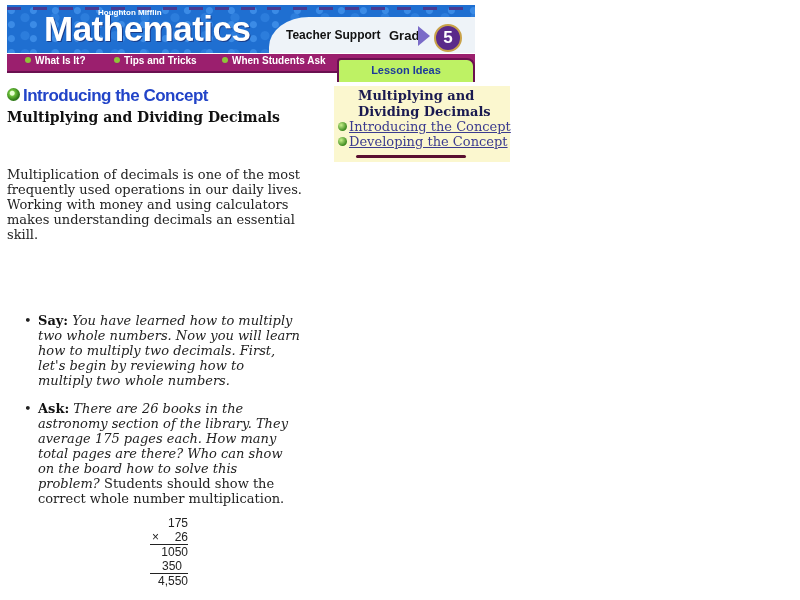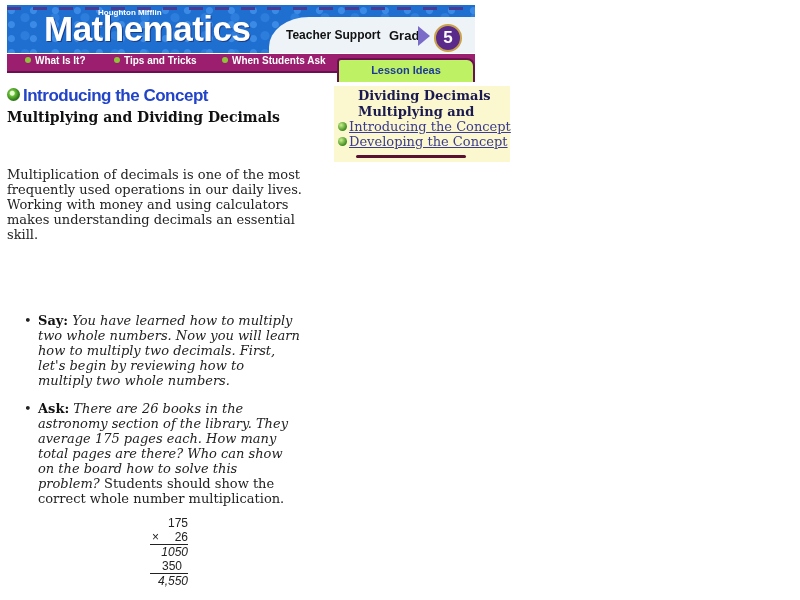--- a/index.html
+++ b/index.html
@@ -44,21 +44,21 @@
   .para { position:absolute; left:7px; width:300px; font-size:13px; line-height:15px; color:#222; }
   .bold { font-weight:bold; color:#111; }
   .bullet { position:absolute; left:22px; width:285px; font-size:13px; line-height:15px; color:#222; }
   .bullet-dot { position:absolute; left:-14px; top:0; }
   .italic { font-style:italic; }
 
   
   .math { position:absolute; left:150px; top:516px; width:38px; font-family:"Liberation Sans", sans-serif; font-size:12px; color:#222; }
   .math-row { text-align:right; height:14px; line-height:14px; position:relative; }
   .math-op { position:absolute; left:2px; }
-  .math-rule { border-top:1px solid #222;font-style:italic; }
+  .math-rule { border-top:1px solid #222; }
 </style>
 </head>
 <body>
 
 <div class="banner">
   <div class="banner-dash"></div>
   <div class="support-panel"></div>
 </div>
 <div class="brand-small">Houghton Mifflin</div>
 <div class="brand-title">Mathematics</div>
@@ -77,22 +77,22 @@
   <div class="nav-item" style="left:215px;">
     <span class="nav-dot"></span><span>When Students Ask</span>
   </div>
 </div>
 <div class="lesson-tab">
   <div class="lesson-tab-label">Lesson Ideas</div>
 </div>
 
 <div class="lesson-box">
   <div class="lesson-box-title">
+    <div>Multiplying and</div>
     <div>Dividing Decimals</div>
-    <div>Multiplying and</div>
   </div>
   <div class="lesson-link" style="top:33px;">
     <span class="green-dot"></span><span>Introducing the Concept</span>
   </div>
   <div class="lesson-link" style="top:48px;">
     <span class="green-dot"></span><span>Developing the Concept</span>
   </div>
   <div class="lesson-underline"></div>
 </div>
 

